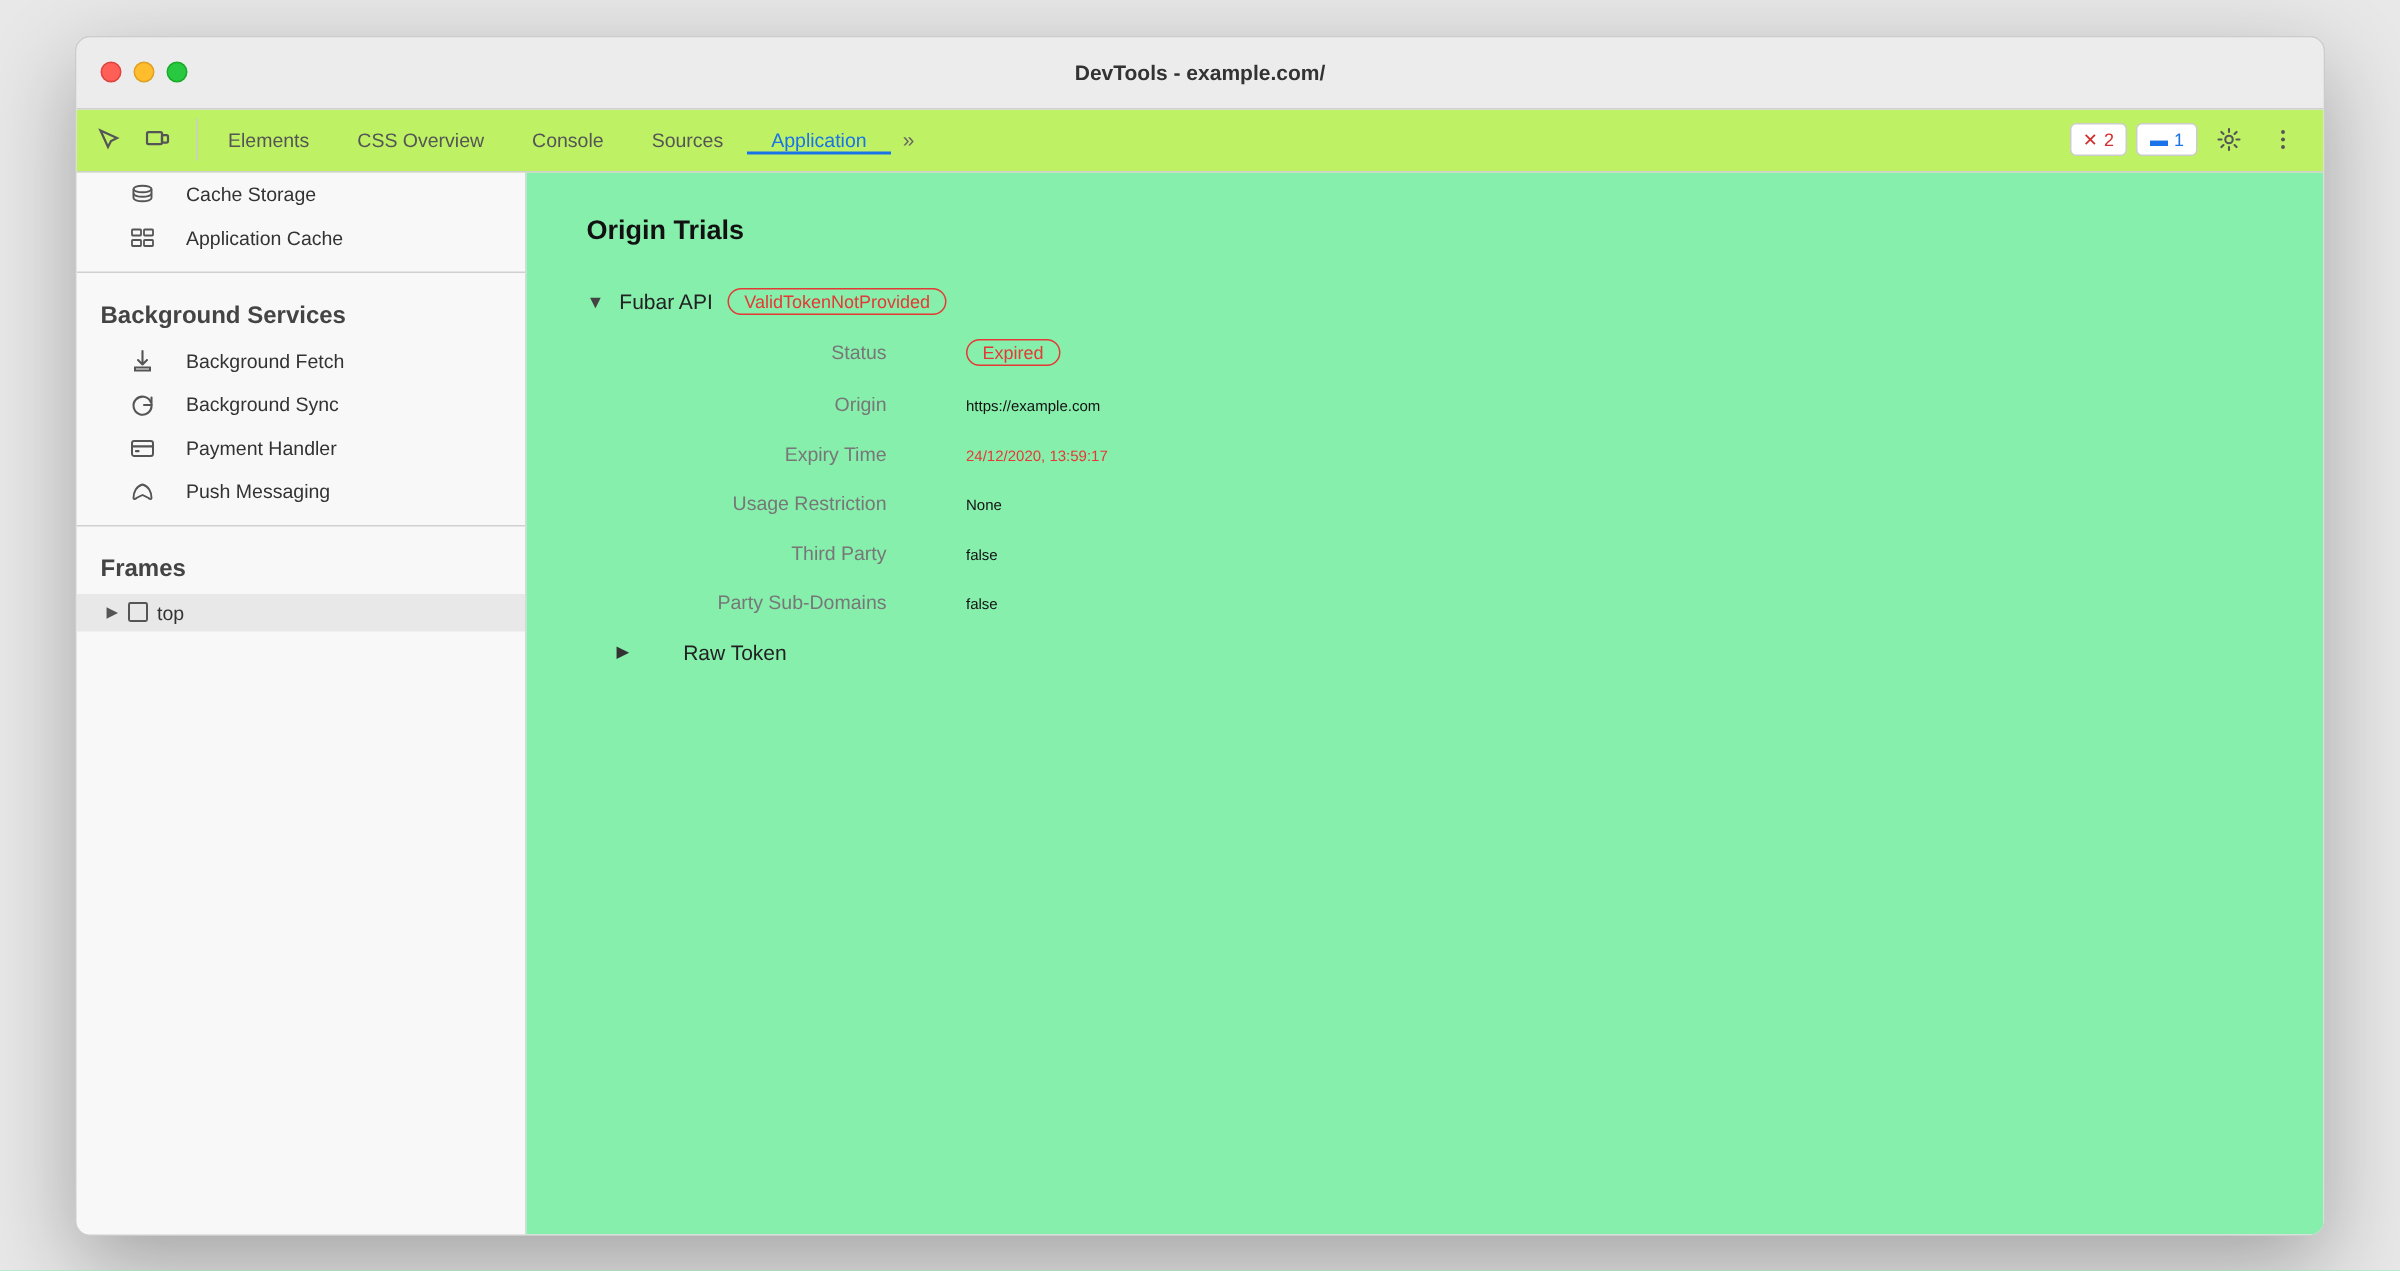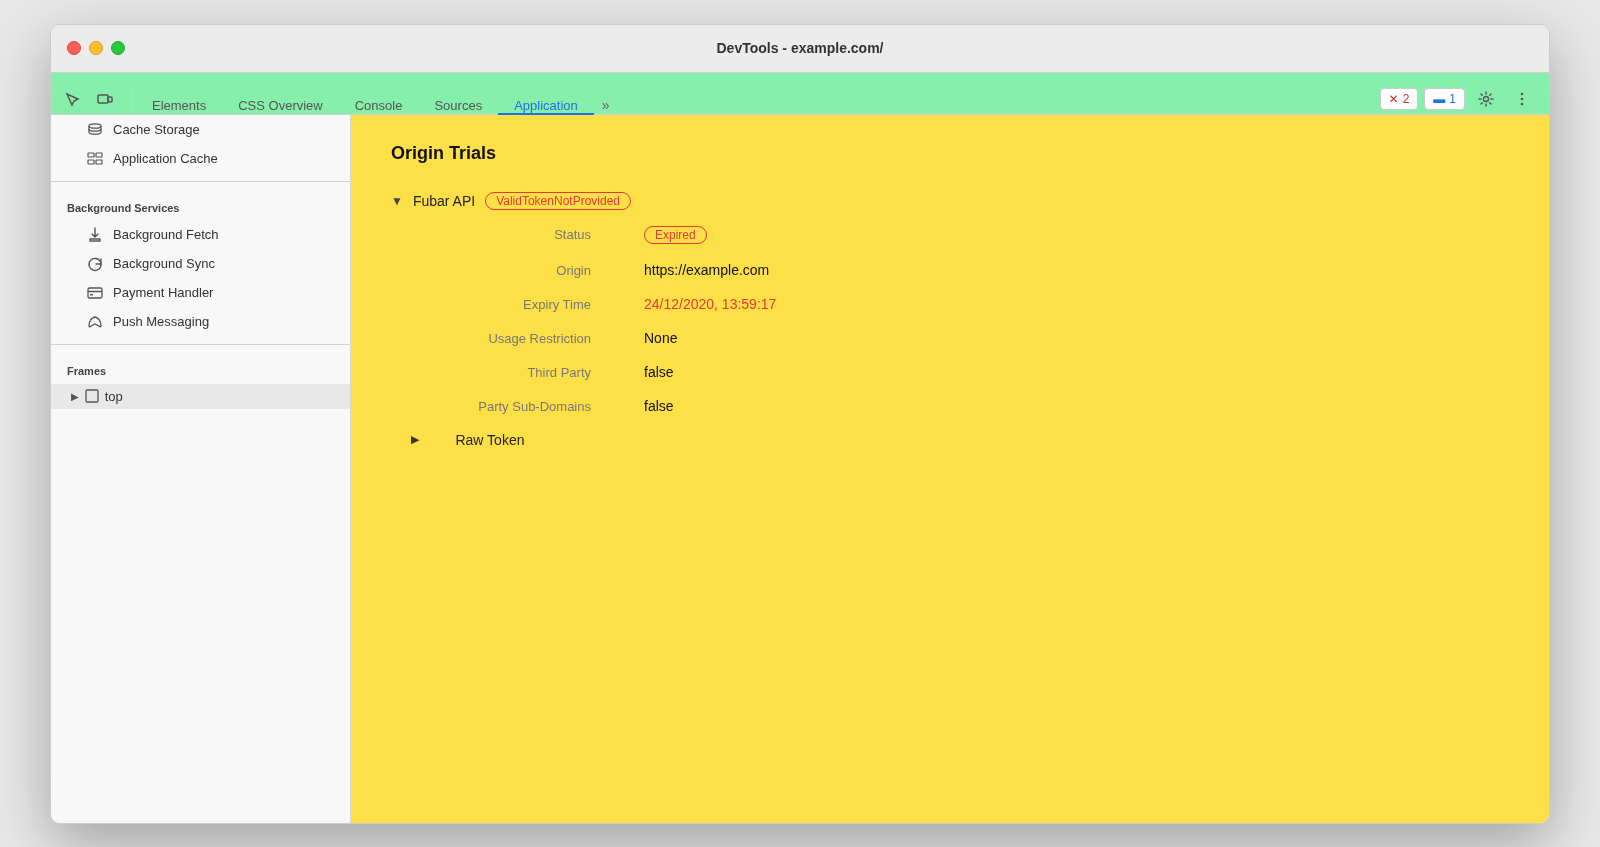--- a/index.html
+++ b/index.html
@@ -49,24 +49,24 @@
     .title-text {
       position: absolute;
       left: 50%;
       transform: translateX(-50%);
       font-size: 14px;
       font-weight: 600;
       color: #333;
     }
     
     .tab-bar {
-      background: #86efac;
+      background: #bef264;
       height: 42px;
       display: flex;
-      align-items: flex-end;
+      align-items: center;
       border-bottom: 1px solid #d0d0d0;
       flex-shrink: 0;
       padding-left: 8px;
     }
     .tab-bar-left {
       display: flex;
       align-items: center;
       gap: 4px;
       padding-right: 12px;
       border-right: 1px solid #ccc;
@@ -153,29 +153,29 @@
     
     .sidebar {
       width: 300px;
       background: #f8f8f8;
       border-right: 1px solid #d8d8d8;
       overflow-y: auto;
       flex-shrink: 0;
       padding-bottom: 12px;
     }
     .sidebar-section-header {
-      font-size: 11px;
+      font-size: 16px;
       font-weight: 600;
       color: #444;
       padding: 12px 16px 6px 16px;
     }
     .sidebar-item {
       display: flex;
       align-items: center;
-      gap: 10px;
+      gap: 21px;
       padding: 6px 16px 6px 32px;
       font-size: 13px;
       color: #333;
       cursor: pointer;
       border-radius: 4px;
       margin: 1px 4px;
     }
     .sidebar-icon {
       width: 16px;
       height: 16px;
@@ -198,21 +198,21 @@
       padding: 5px 16px 5px 20px;
       font-size: 13px;
       color: #333;
       cursor: pointer;
       background: #e8e8e8;
       margin: 1px 0;
     }
     
     .content {
       flex: 1;
-      background: #fde047;
+      background: #86efac;
       overflow-y: auto;
       padding: 28px 40px;
     }
     .content-title {
       font-size: 18px;
       font-weight: 700;
       color: #111;
       margin-bottom: 28px;
     }
     .api-section {
@@ -253,21 +253,21 @@
     }
     .detail-label {
       font-size: 13px;
       color: #777;
       width: 200px;
       text-align: right;
       padding-right: 20px;
       flex-shrink: 0;
     }
     .detail-value {
-      font-size: 14px;
+      font-size: 10px;
       color: #111;
     }
     .detail-value.red { color: #e53935; font-weight: 500; }
     .expired-badge {
       border: 1.5px solid #e53935;
       border-radius: 20px;
       padding: 1px 10px;
       font-size: 12px;
       color: #e53935;
     }

